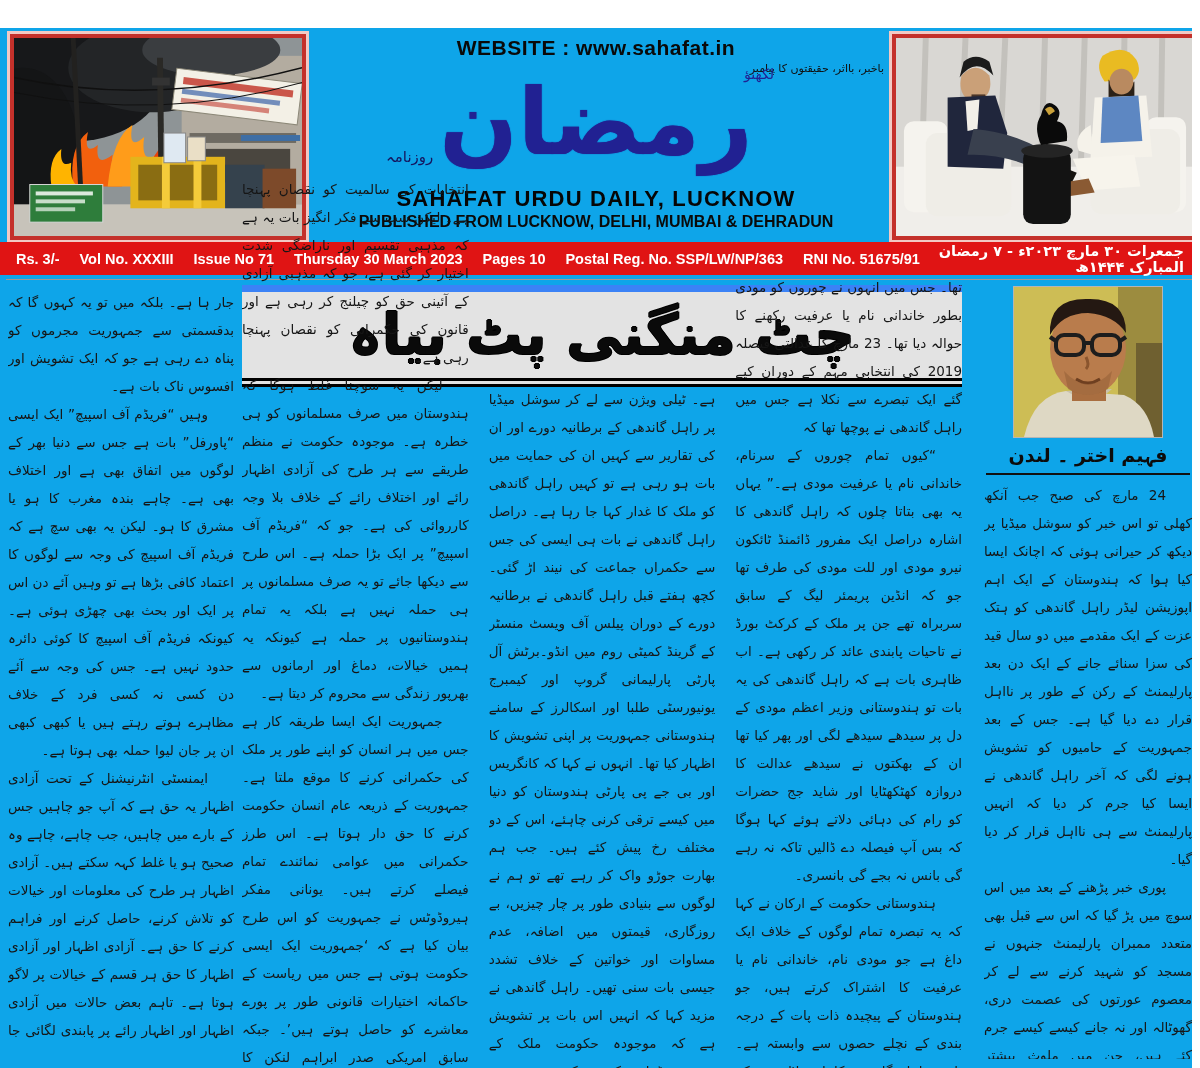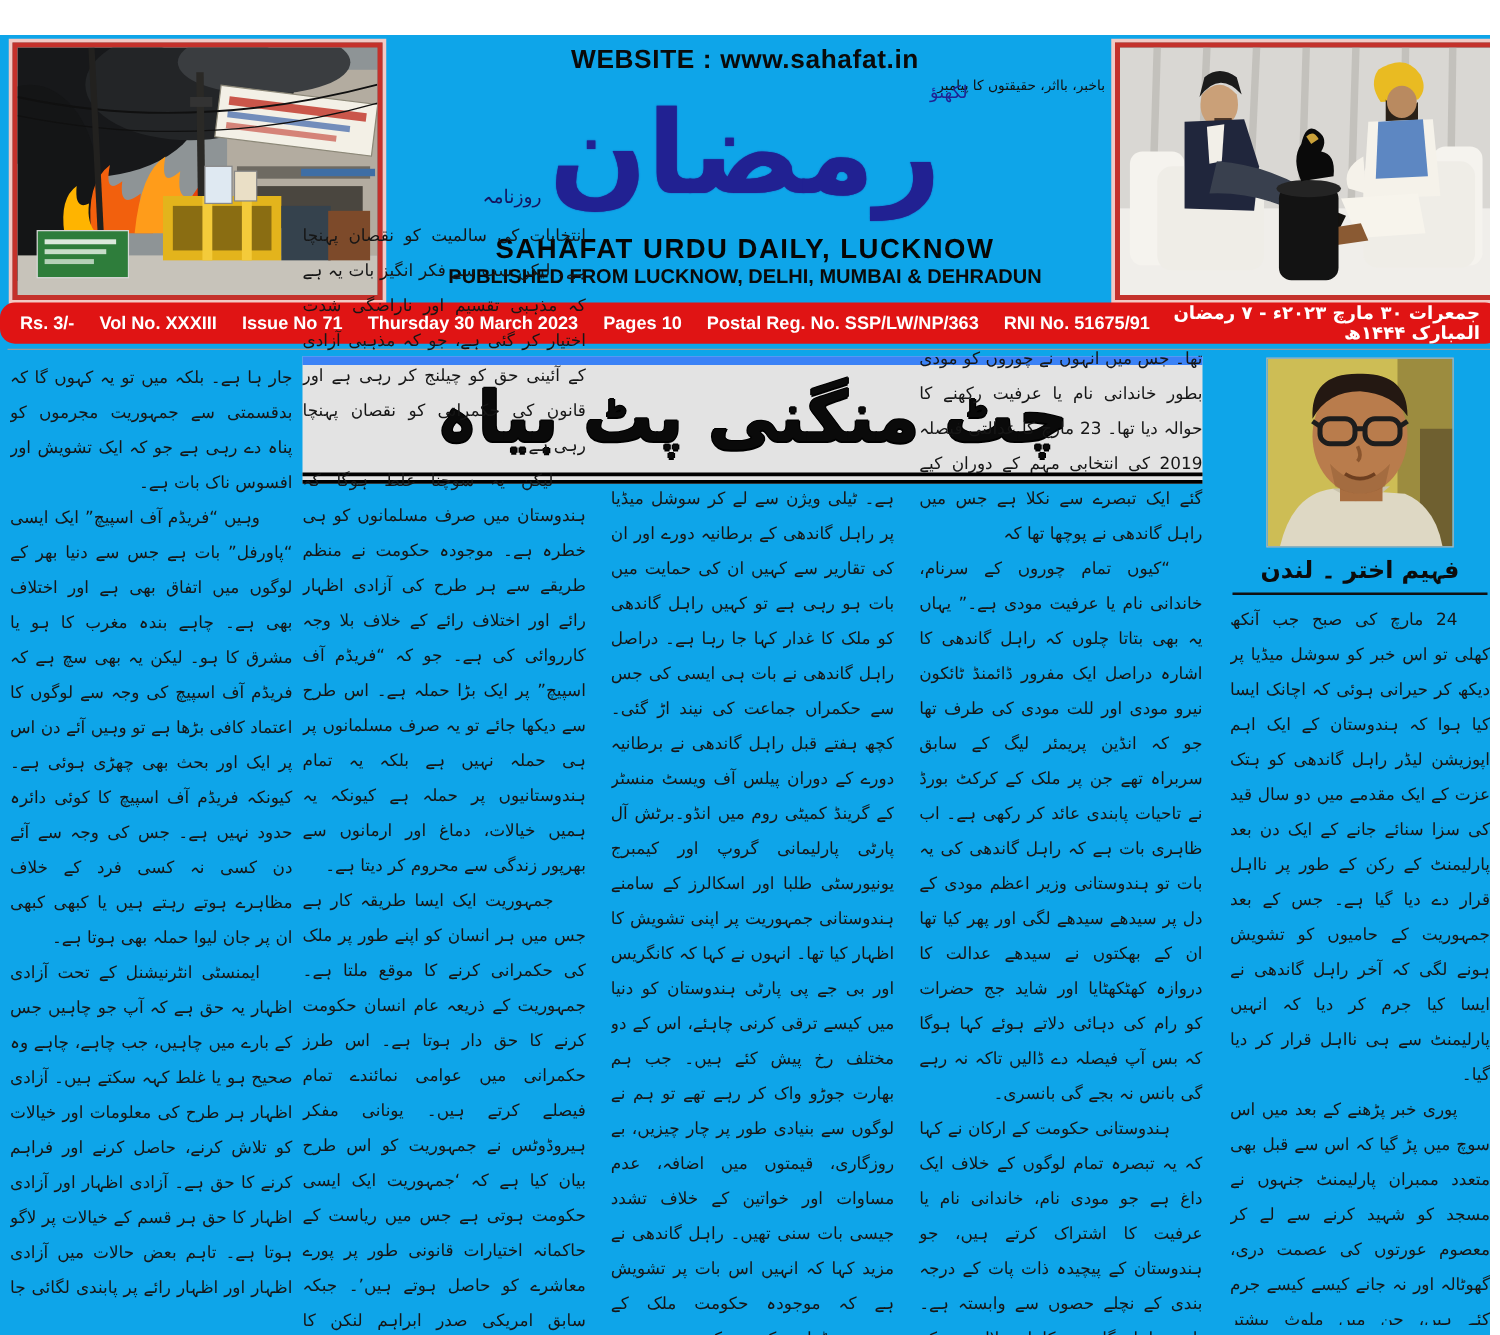--- a/index.html
+++ b/index.html
@@ -21,21 +21,21 @@
   .roznama{position:absolute;left:80px;bottom:20px;font-size:15px;color:#15155e;direction:rtl;}
   .lucknow{position:absolute;right:112px;top:2px;font-size:14px;color:#212192;direction:rtl;}
   .name-en{font-family:"Liberation Sans",sans-serif;font-weight:800;font-size:22px;
            letter-spacing:1.2px;color:#060606;}
   .published{font-family:"Liberation Sans",sans-serif;font-weight:bold;font-size:16px;
              color:#0a0a0a;margin-top:1px;}
   
   .info-bar{position:absolute;left:0;top:214px;width:1200px;height:33px;background:#e01414;
             color:#fff;display:flex;align-items:center;justify-content:space-between;
             padding:0 16px;box-sizing:border-box;font-family:"Liberation Sans",sans-serif;
-            font-weight:bold;font-size:14.5px;border-radius:12px;}
+            font-weight:bold;font-size:14.5px;}
   .bar-left{display:flex;gap:20px;white-space:nowrap;}
   .bar-date-urdu{direction:rtl;font-family:"DejaVu Sans",sans-serif;font-size:14.5px;}
   .rule-under-bar{position:absolute;left:6px;top:251px;width:1188px;border-top:1.5px solid #9a9a9a;}
   
   .urdu{margin:0;direction:rtl;text-align:justify;font-size:13.5px;line-height:28px;
         color:#161616;text-indent:26px;}
   .urdu.cont{text-indent:0;}
   .col1{position:absolute;left:8px;top:260px;width:226px;height:752px;overflow:hidden;}
   .headline-box{position:absolute;left:242px;top:257px;width:720px;height:86px;background:#e3e3e3;
                 border-top:7px solid #3b82f6;border-bottom:9px double #000;

